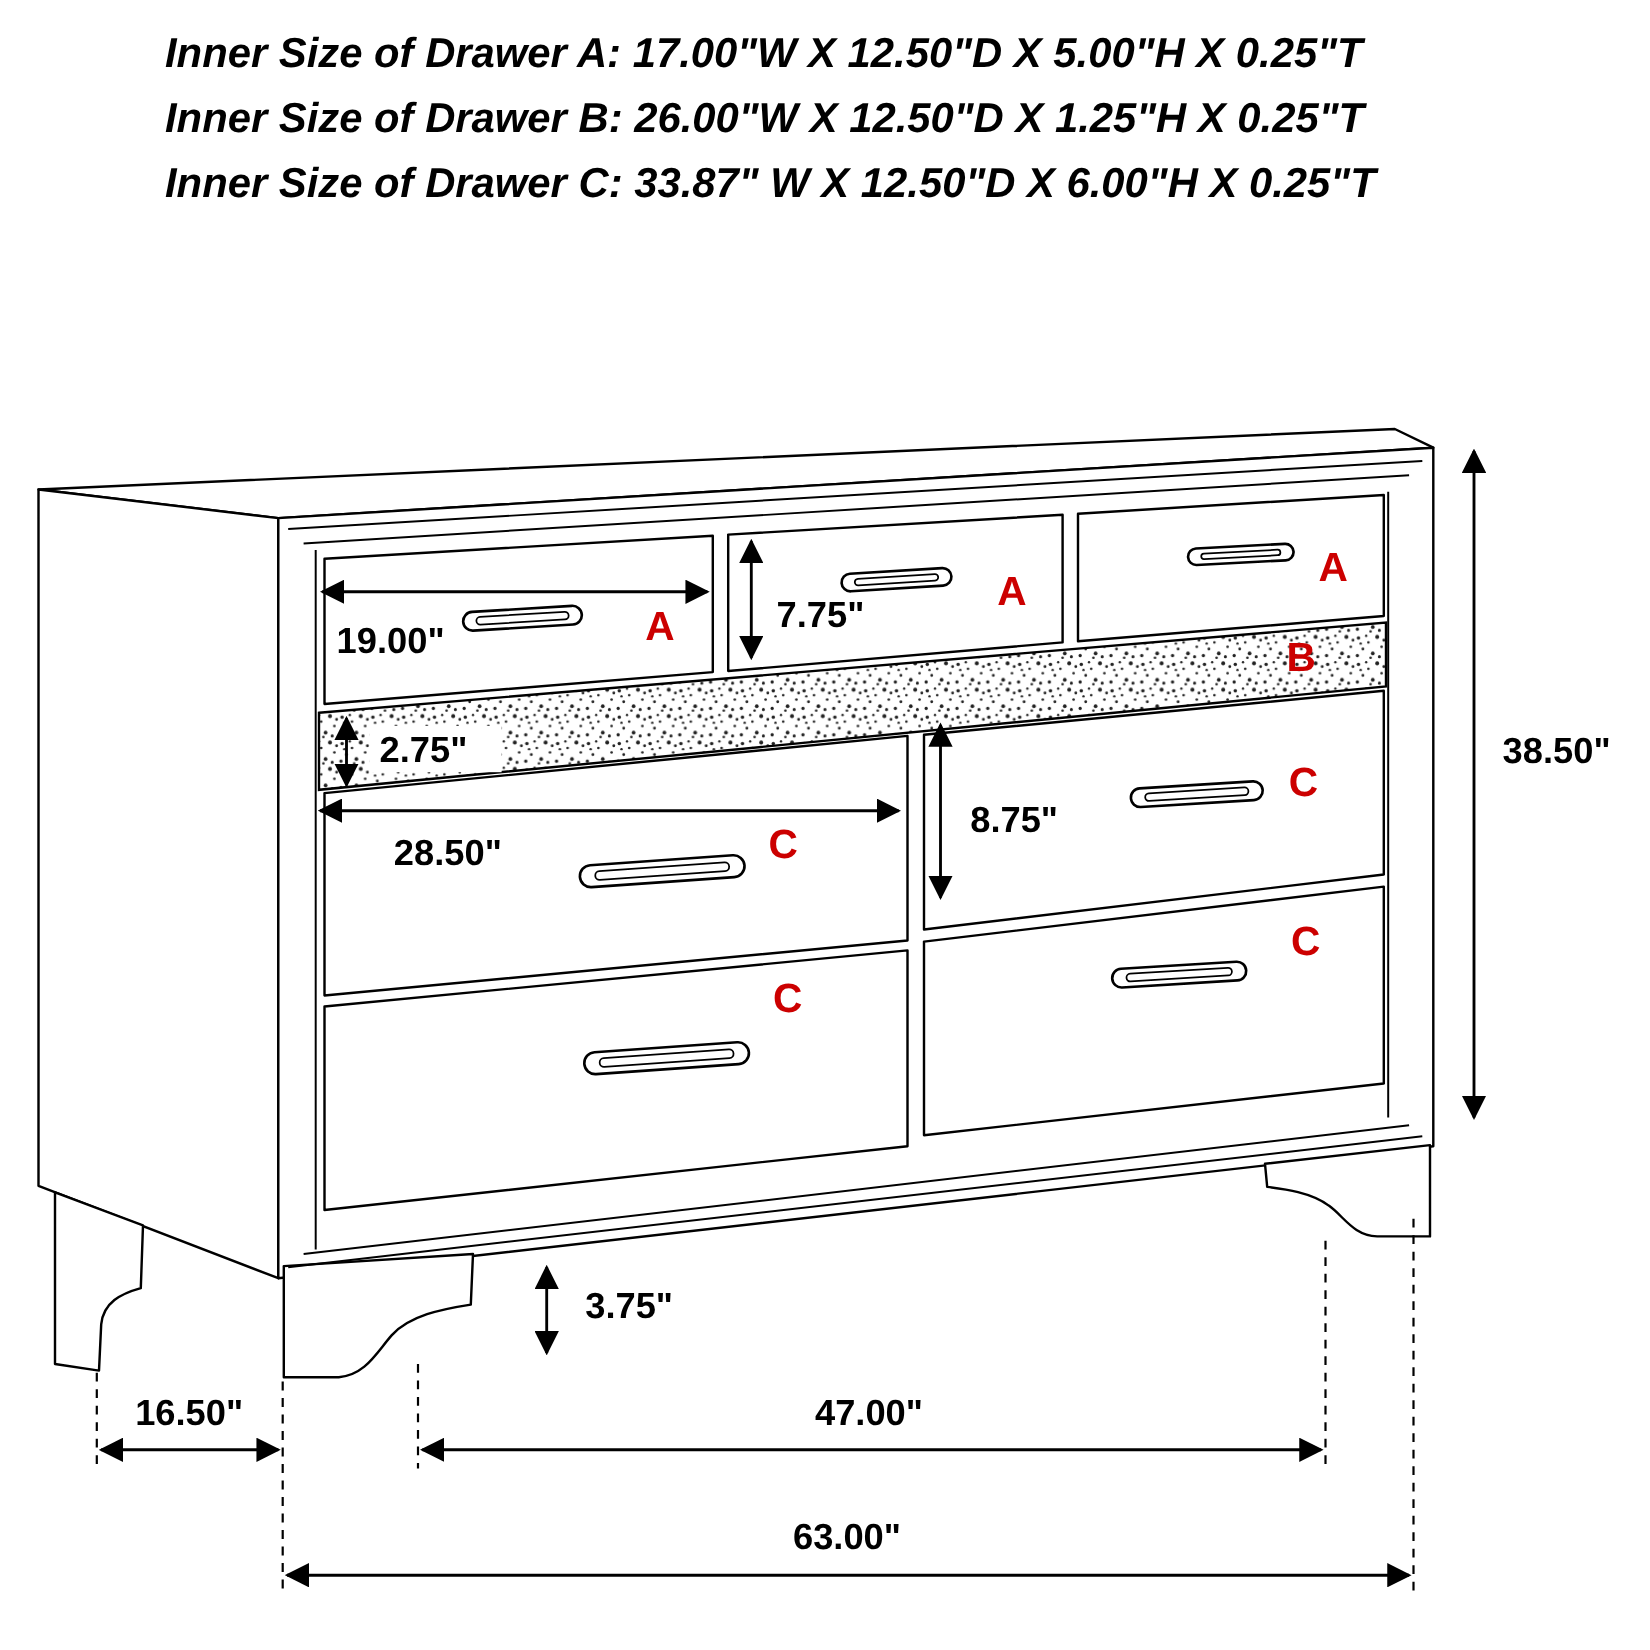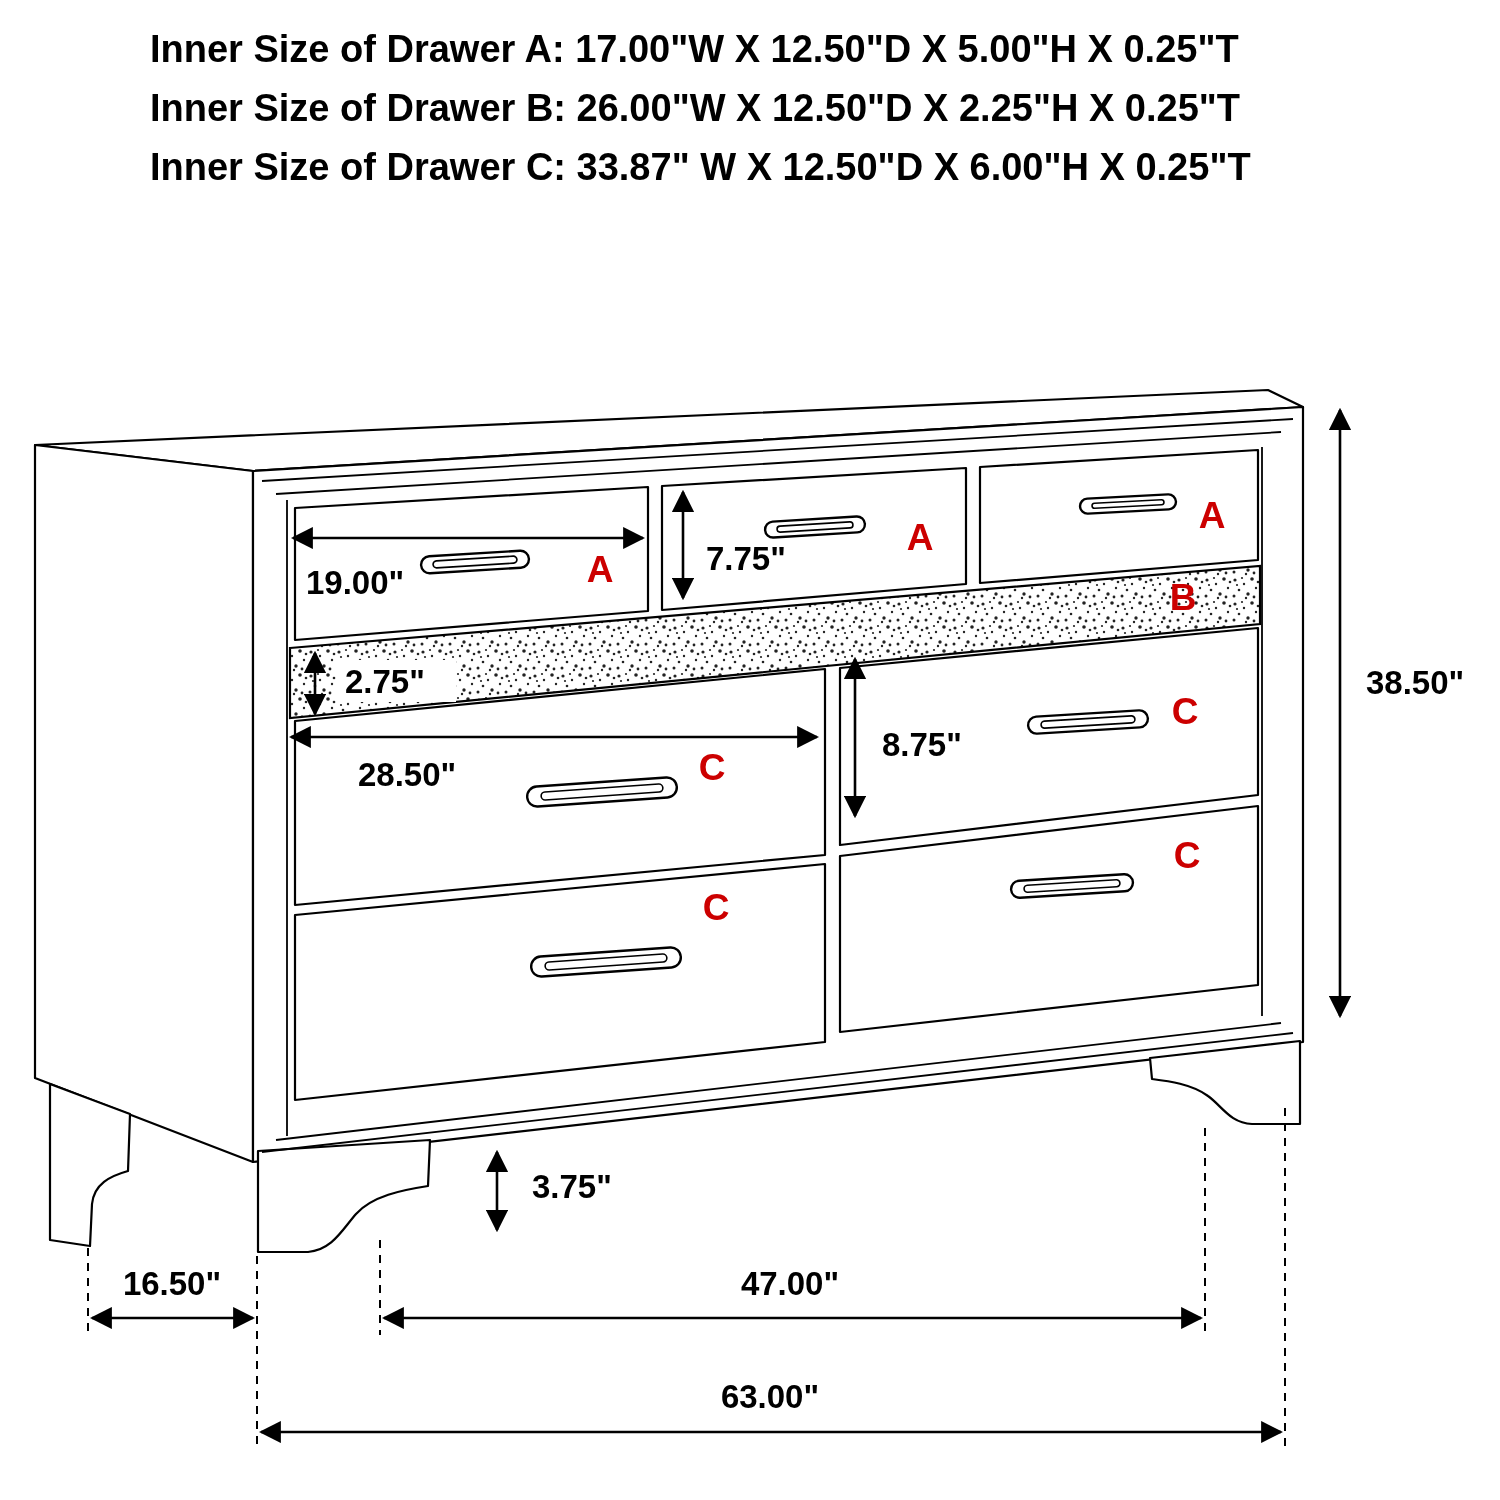--- a/index.html
+++ b/index.html
@@ -1,38 +1,38 @@
 <!DOCTYPE html>
 <html><head>
 <meta charset="utf-8">
 <style>
   html,body{margin:0;padding:0;background:#ffffff;}
   .page{position:relative;width:1500px;height:1500px;background:#ffffff;overflow:hidden;
         font-family:"Liberation Sans",sans-serif;}
   .spec-header{position:absolute;left:150px;top:20px;font-weight:bold;font-size:38px;
-        line-height:59px;color:#000;white-space:nowrap;}
+        line-height:59px;color:#000;white-space:nowrap;font-style:italic;}
   svg{position:absolute;left:0;top:0;}
   .outline{fill:#ffffff;stroke:#000;stroke-width:2.2;stroke-linejoin:round;}
   .thin{stroke:#000;stroke-width:1.8;fill:none;}
   .dimline{stroke:#000;stroke-width:2.6;fill:none;}
   .dashed{stroke:#000;stroke-width:2;stroke-dasharray:8 7;fill:none;}
   .handle-outer{fill:#ffffff;stroke:#000;stroke-width:2.4;}
   .handle-inner{fill:none;stroke:#000;stroke-width:1.6;}
   .dim-label{font-family:"Liberation Sans",sans-serif;font-weight:bold;font-size:33px;fill:#000;}
   .red-label{font-family:"Liberation Sans",sans-serif;font-weight:bold;font-size:37px;fill:#cc0000;}
   .band{fill:url(#stip);stroke:#000;stroke-width:2.2;}
 </style>
 </head>
 <body>
 
 <div class="page">
 
   <div class="spec-header">
     <div>Inner Size of Drawer A: 17.00"W X 12.50"D X 5.00"H X 0.25"T</div>
-    <div>Inner Size of Drawer B: 26.00"W X 12.50"D X 2.25"H X 0.25"T</div>
+    <div>Inner Size of Drawer B: 26.00"W X 12.50"D X 1.25"H X 0.25"T</div>
     <div>Inner Size of Drawer C: 33.87" W X 12.50"D X 6.00"H X 0.25"T</div>
   </div>
 
   <svg width="1500" height="1500" viewBox="0 0 1500 1500">
     <defs>
       <marker id="arrow" viewBox="0 0 10 10" refX="9" refY="5" markerWidth="8.5" markerHeight="8.5" orient="auto-start-reverse">
         <path d="M0,0 L10,5 L0,10 Z" fill="#000"></path>
       </marker>
       <pattern id="stip" width="28" height="24" patternUnits="userSpaceOnUse">
         <circle cx="3" cy="4" r="1.6" fill="#222"></circle>

